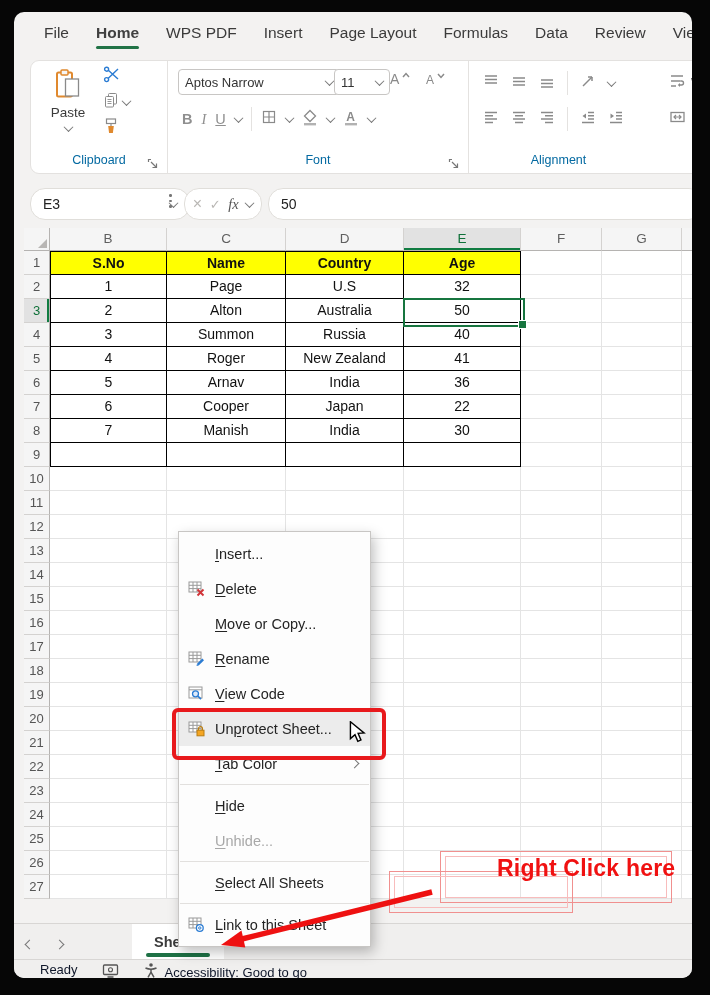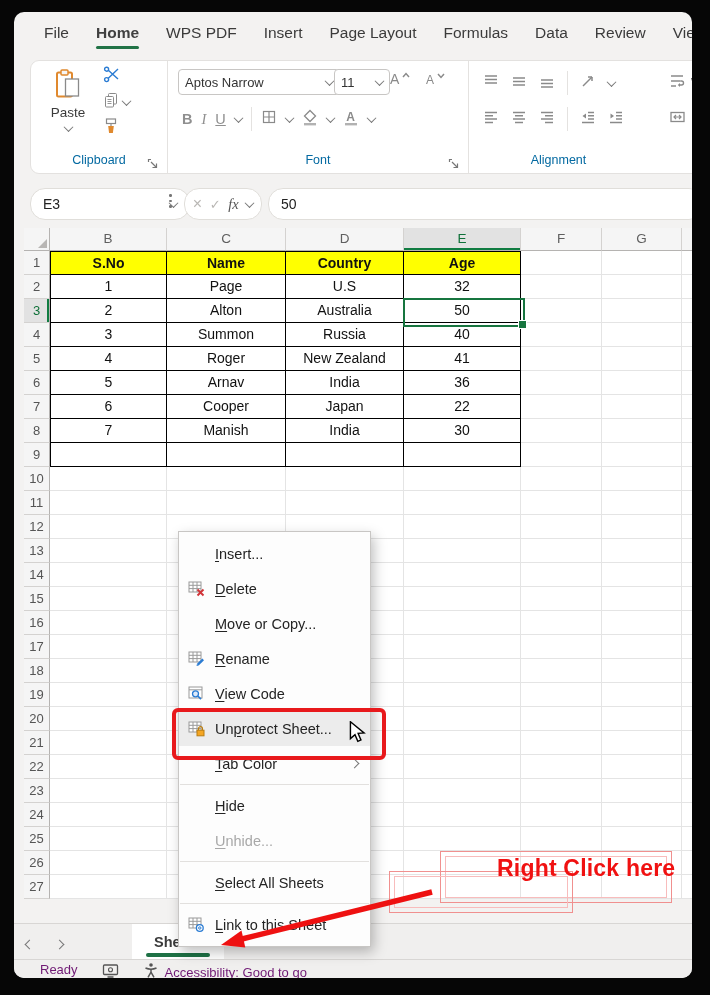--- a/index.html
+++ b/index.html
@@ -76,21 +76,21 @@
           border-top:1px solid #d8d6d4;display:flex;align-items:center;}
   .navchev{width:30px;text-align:center;color:#8a8a8a;font-size:15px;}
   .sheettab{position:relative;margin-left:58px;background:#fff;height:100%;display:flex;
             align-items:center;padding:0 22px;font-size:14.5px;font-weight:600;color:#3a3a3a;}
   .sheettab::after{content:"";position:absolute;left:14px;right:14px;bottom:3px;height:4px;
             background:#1e7145;border-radius:2px;}
   .addsheet{margin-left:42px;color:#444;font-size:18px;}
   
   .statusbar{position:absolute;left:0;top:947px;right:0;height:19px;background:#f0efee;
              border-top:1px solid #d8d6d4;display:flex;align-items:flex-start;gap:24px;
-             padding:2px 0 0 26px;font-size:13px;color:#701a75;overflow:hidden;}
+             padding:2px 0 0 26px;font-size:13px;color:#0f172a;overflow:hidden;}
   .sb-item{display:flex;align-items:center;gap:6px;white-space:nowrap;}
   
   .ctxmenu{position:absolute;left:178px;top:531px;width:193px;background:#fdfdfd;
            border:1px solid #c8c6c4;box-shadow:3px 5px 12px rgba(0,0,0,.25);
            padding:4px 0;z-index:40;box-sizing:border-box;}
   .mitem{height:35px;display:flex;align-items:center;padding:0 12px 0 9px;font-size:14.5px;color:#242424;}
   .mitem .micon{width:27px;flex:none;display:flex;align-items:center;}
   .mitem.hl{background:#ececec;}
   .mitem.dis{color:#a8a8a8;}
   .mitem .marrow{margin-left:auto;}

